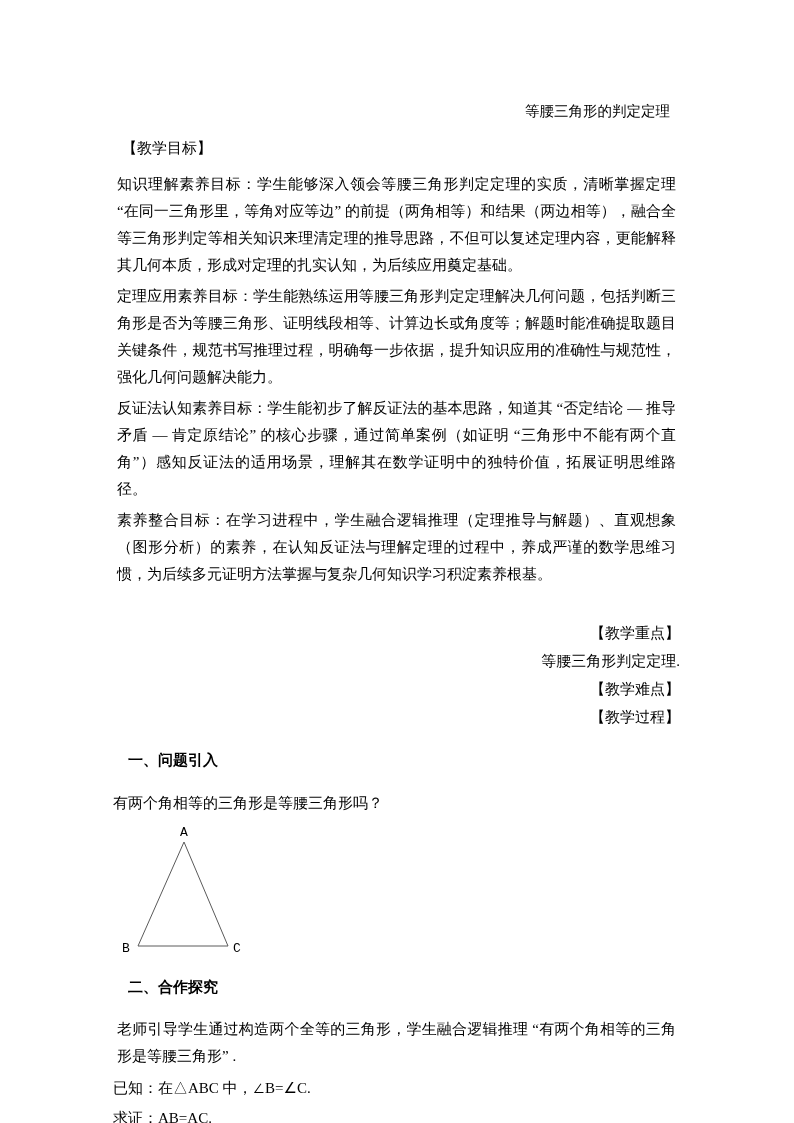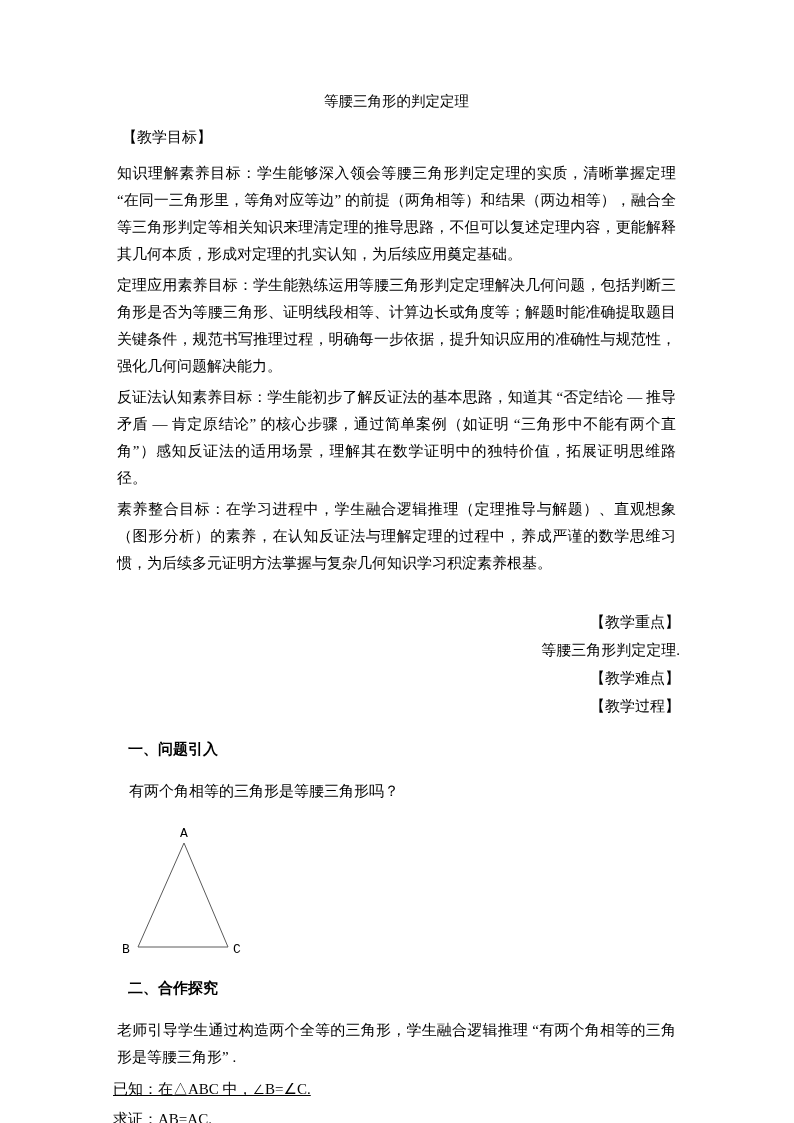--- a/index.html
+++ b/index.html
@@ -14,25 +14,25 @@
   }
   .content {
     position: absolute;
     left: 113px;
     top: 88px;
     width: 567px;
     font-size: 15px;
     line-height: 27px;
   }
   .doc-title {
-    text-align: center;
+    text-align: right;
     font-size: 14.5px;
     font-weight: normal;
     line-height: 27px;
-    margin: 0;
+    margin: 10px;
   }
   .section-label {
     line-height: 27px;
     margin: 9px;
   }
   .para {
     margin: 4px;
     text-align: justify;
   }
   .spacer { height: 27px; }
@@ -41,40 +41,38 @@
     margin: 0;
     text-align: right;
   }
   .sub-heading {
     font-weight: bold;
     line-height: 28px;
     margin: 15px;
   }
   .question-line {
     line-height: 28px;
-    margin: 16px;
-    font-family: Liberation Mono, monospace;
+    margin: 0;
   }
   .figure {
     position: relative;
     margin: 5px 0 9px 7px;
     width: 150px;
     height: 136px;
   }
   .figure svg { display: block; }
   .tri-line { stroke: #5a5a5a; stroke-width: 1; fill: none; }
   .vertex-label {
     font-family: "Liberation Mono", monospace;
     font-size: 13px;
     fill: #000000;
   }
   .proof-line {
     line-height: 28px;
     margin: 2px 0 0 0;
-    text-decoration: underline;
   }
 </style>
 </head>
 <body>
 
 <div class="page">
   <div class="content">
 
     <p class="doc-title">等腰三角形的判定定理</p>
 

